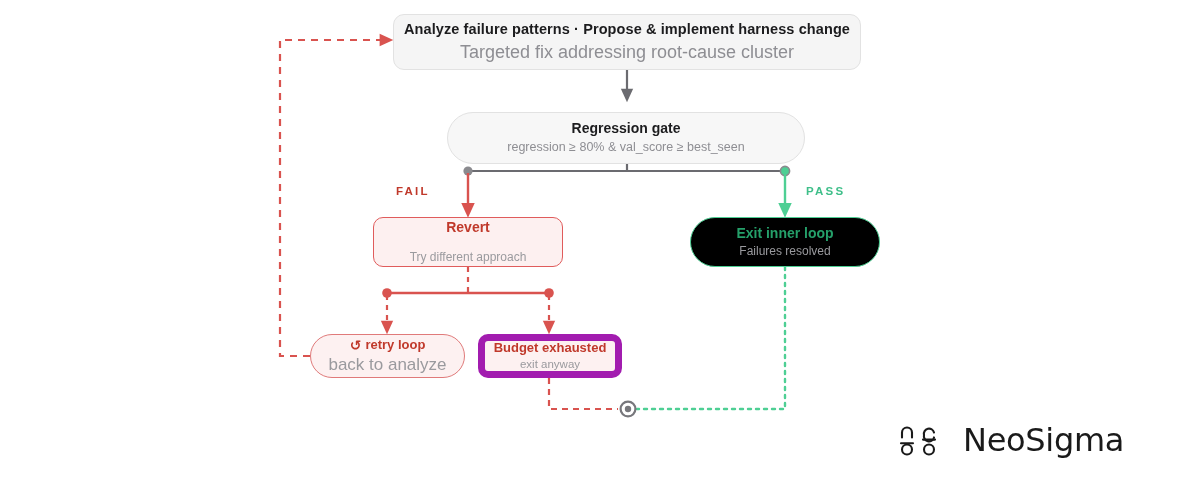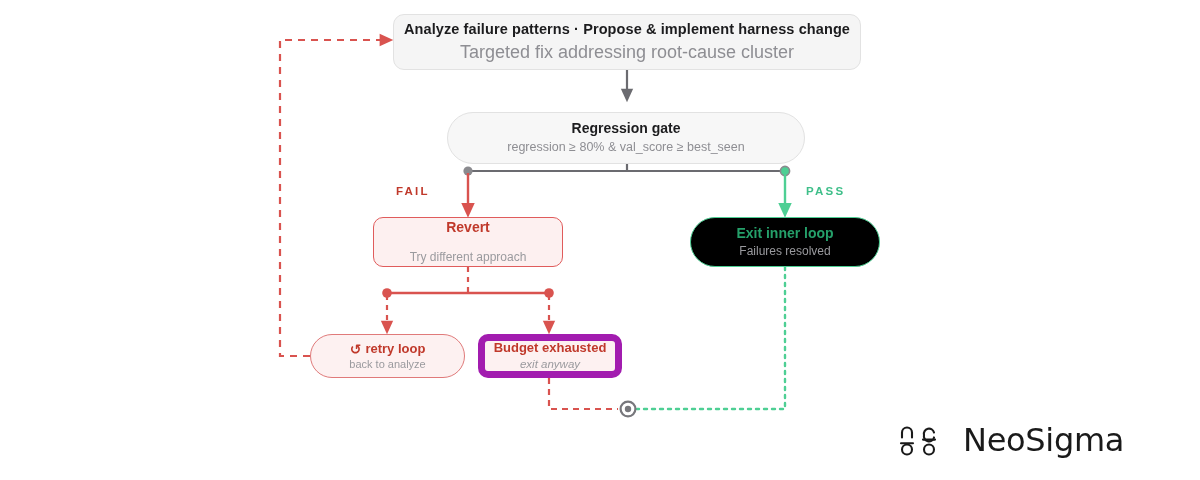--- a/index.html
+++ b/index.html
@@ -76,32 +76,32 @@
   #n-exit .sub{font-size:12px;color:#9a9a9e;margin-top:2px;}
 
   
   #n-retry{
     left:310px;top:334px;width:155px;height:44px;
     border-radius:22px;
     background:#fdf1f1;
     border:1px solid #e07a7a;
   }
   #n-retry .title{font-size:13px;color:#c0392b;display:flex;align-items:center;gap:4px;}
-  #n-retry .sub{font-size:11px;color:#9a9a9e;margin-top:1px;}
+  #n-retry .sub{font-size:17px;color:#9a9a9e;margin-top:1px;}
   .retry-icon{font-size:14px;line-height:1;color:#c0392b;display:inline-block;}
 
   
   #n-budget{
     left:478px;top:334px;width:144px;height:44px;
     border-radius:10px;
     background:#fdf1f1;
     border:7px solid #a21caf;
   }
   #n-budget .title{font-size:13px;color:#c0392b;}
-  #n-budget .sub{font-size:11.5px;color:#9a9a9e;margin-top:1px;font-style:italic;}
+  #n-budget .sub{font-size:11.5px;color:#9a9a9e;margin-top:1px;}
 
   
   .branch-label{
     position:absolute;
     font-size:11.5px;
     font-weight:bold;
     letter-spacing:2.2px;
   }
   #lbl-fail{left:396px;top:185px;color:#c0392b;}
   #lbl-pass{left:806px;top:185px;color:#3fbf8a;}

